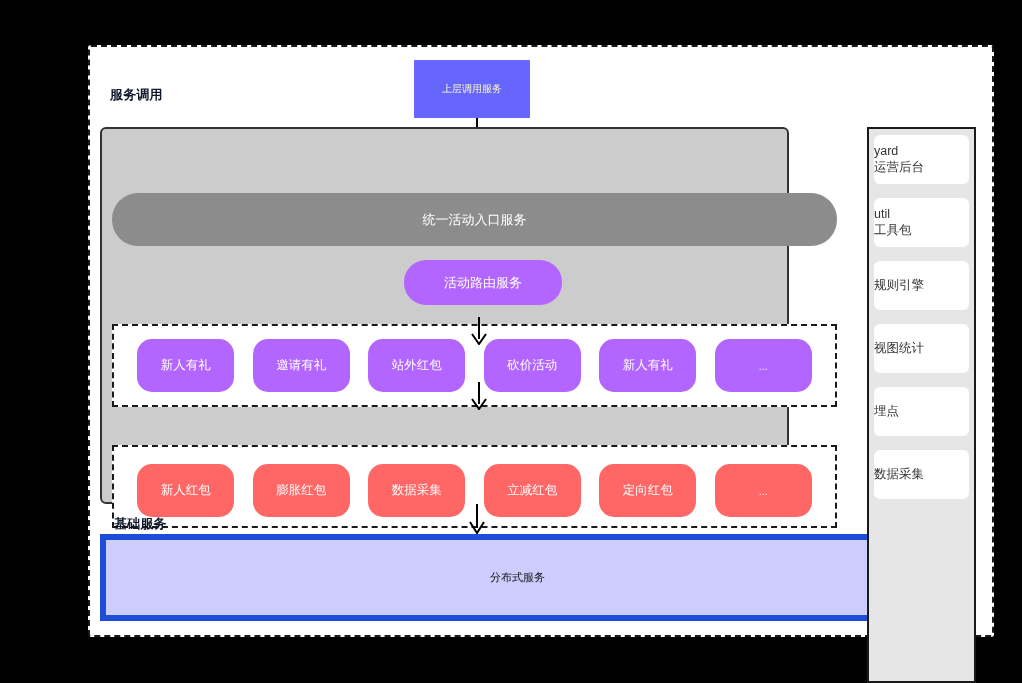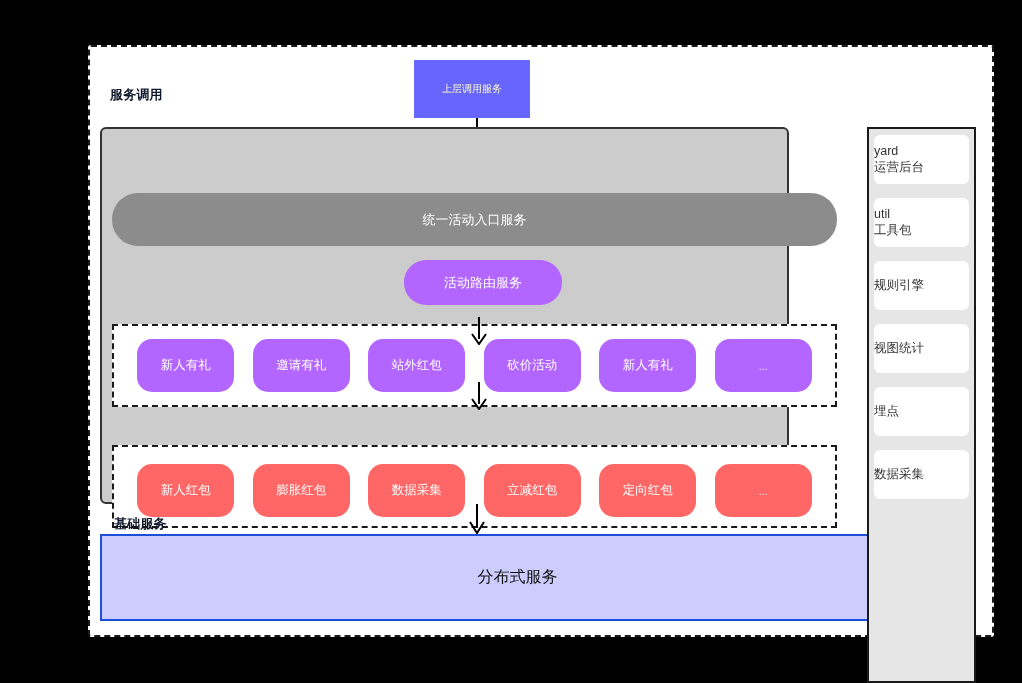--- a/index.html
+++ b/index.html
@@ -137,23 +137,23 @@
   .comp-pill.red.ellipsis { color: #ffe9e9; }
 
   
   #distributed-service-box {
     position: absolute;
     left: 10px;
     top: 487px;
     width: 835px;
     height: 87px;
     background: #ccccff;
-    border: 2px solid #1d4ed8;
+    border: 6px solid #1d4ed8;
     color: #111111;
-    font-size: 16px;
+    font-size: 11px;
     display: flex;
     align-items: center;
     justify-content: center;
     box-sizing: border-box;
   }
 
   
   .arrow {
     position: absolute;
     left: 376px;

